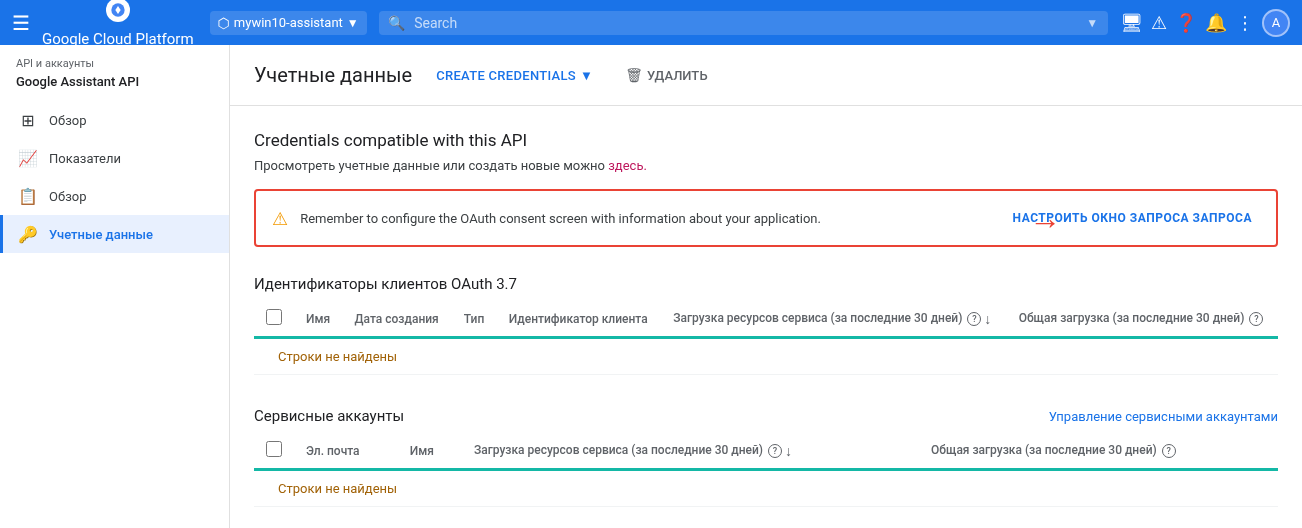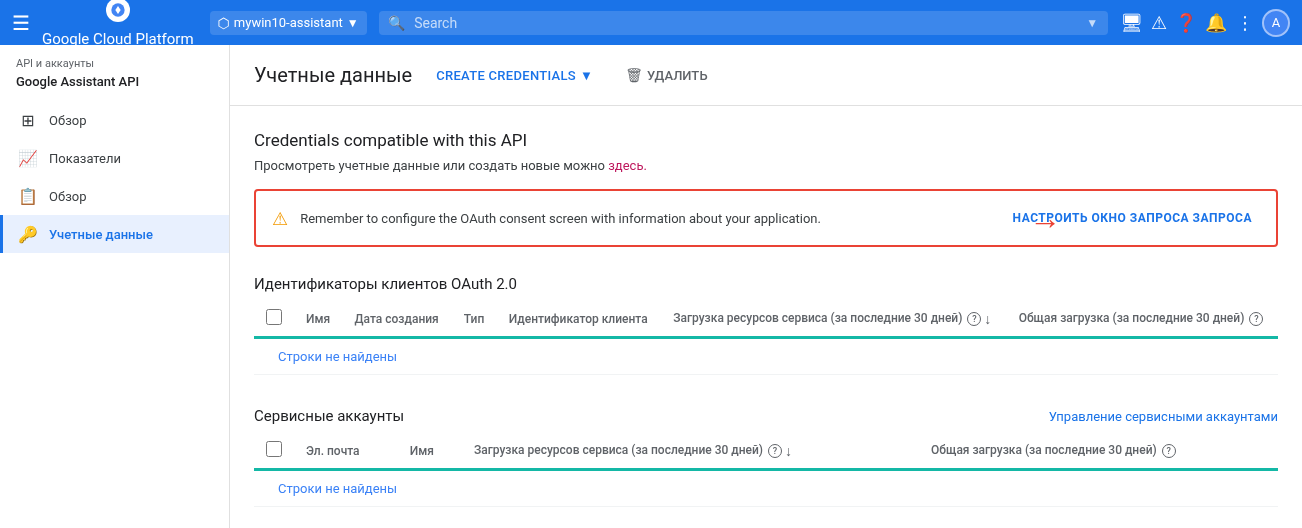--- a/index.html
+++ b/index.html
@@ -189,21 +189,21 @@
       border-bottom: 3px solid #14b8a6;
       background: white;
     }
     tbody td {
       padding: 10px 12px;
       font-size: 13px;
       color: #3c4043;
       border-bottom: 1px solid #f1f3f4;
     }
     .no-rows {
-      color: #3b82f6;
+      color: #a16207;
       font-size: 13px;
       padding: 12px;
     }
     .checkbox-cell { width: 40px; }
     input[type="checkbox"] { width: 16px; height: 16px; cursor: pointer; }
     .help-icon { display: inline-flex; align-items: center; justify-content: center; width: 14px; height: 14px; border-radius: 50%; border: 1px solid #5f6368; font-size: 9px; color: #5f6368; cursor: pointer; margin-left: 2px; vertical-align: middle; }
     .sort-icon { font-size: 14px; color: #5f6368; vertical-align: middle; cursor: pointer; }
   </style>
 </head>
 <body>
@@ -290,21 +290,21 @@
       <div class="warning-box">
         <span class="warning-icon">⚠</span>
         <span class="warning-text">Remember to configure the OAuth consent screen with information about your application.</span>
 
         <span class="warning-arrow" style="font-size:32px; color:#ea4335; position:absolute; right:215px; top:50%; transform:translateY(-50%);">→</span>
         <button class="btn-configure">НАСТРОИТЬ ОКНО ЗАПРОСА ЗАПРОСА</button>
       </div>
 
       <div class="table-section">
         <div class="table-section-header">
-          <h3 class="table-section-title">Идентификаторы клиентов OAuth 2.0</h3>
+          <h3 class="table-section-title">Идентификаторы клиентов OAuth 3.7</h3>
         </div>
         <table>
           <thead>
             <tr>
               <th class="checkbox-cell">
                 <input type="checkbox" style="">
               </th>
               <th>Имя</th>
               <th>Дата создания</th>
               <th>Тип</th>

